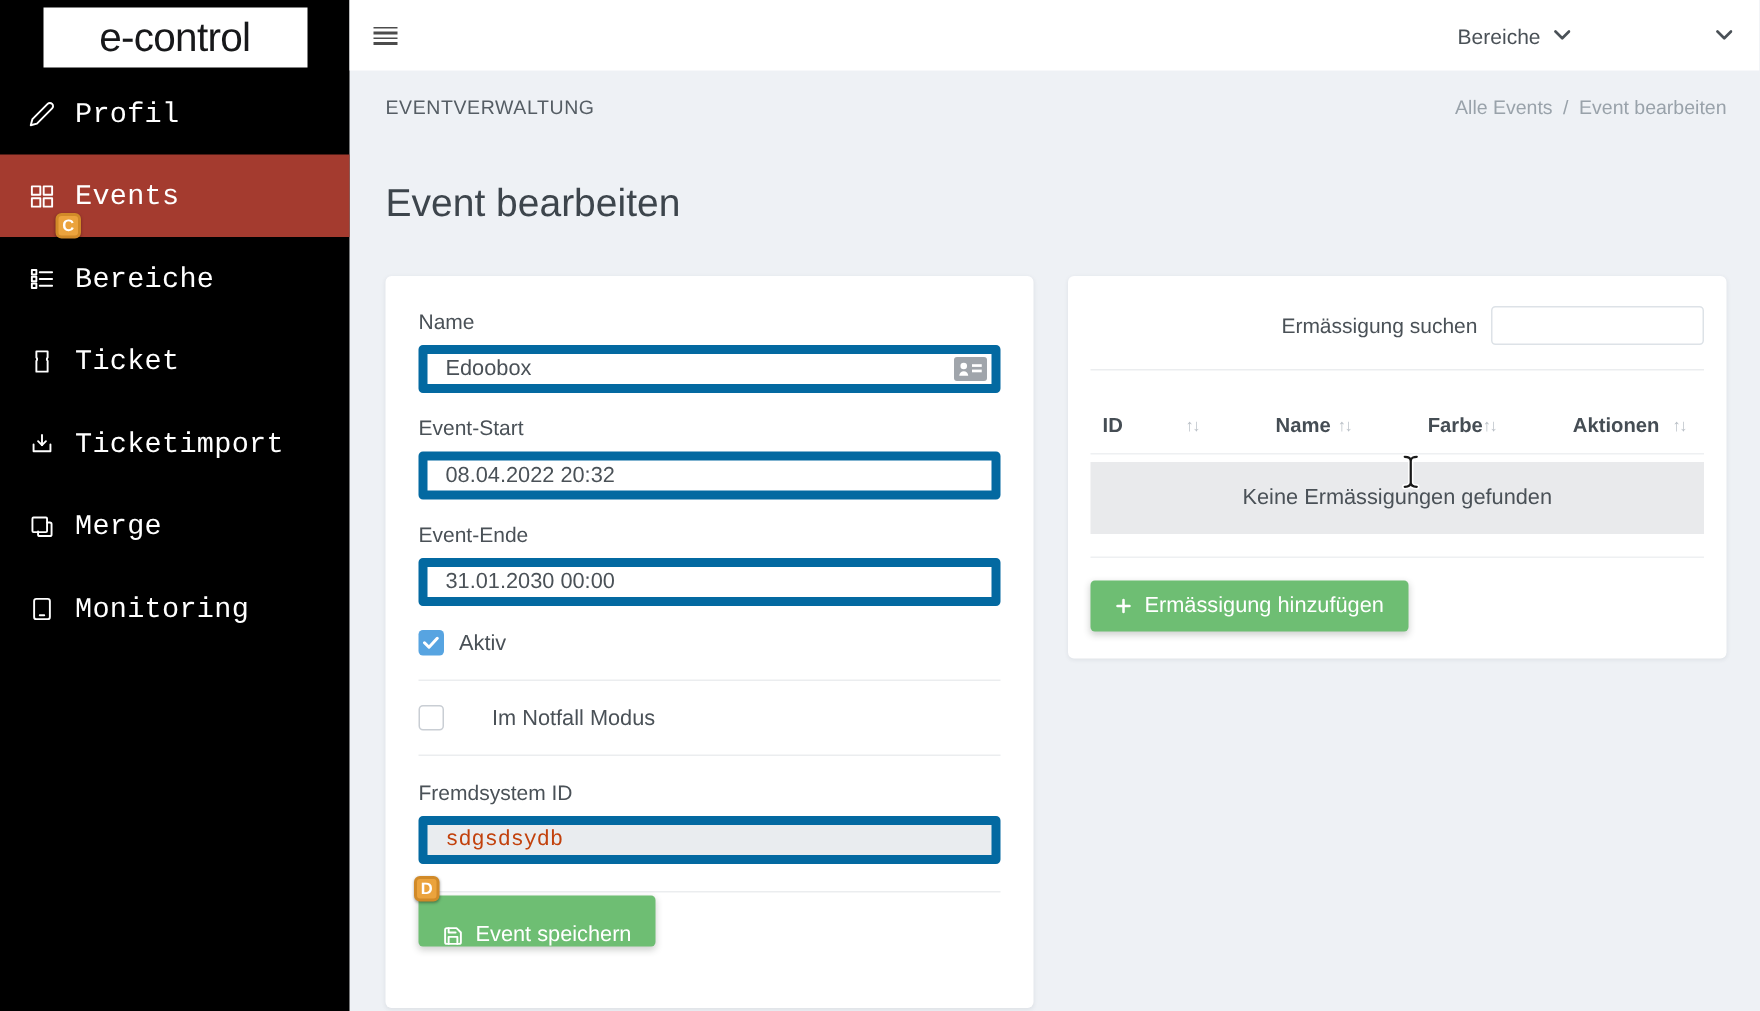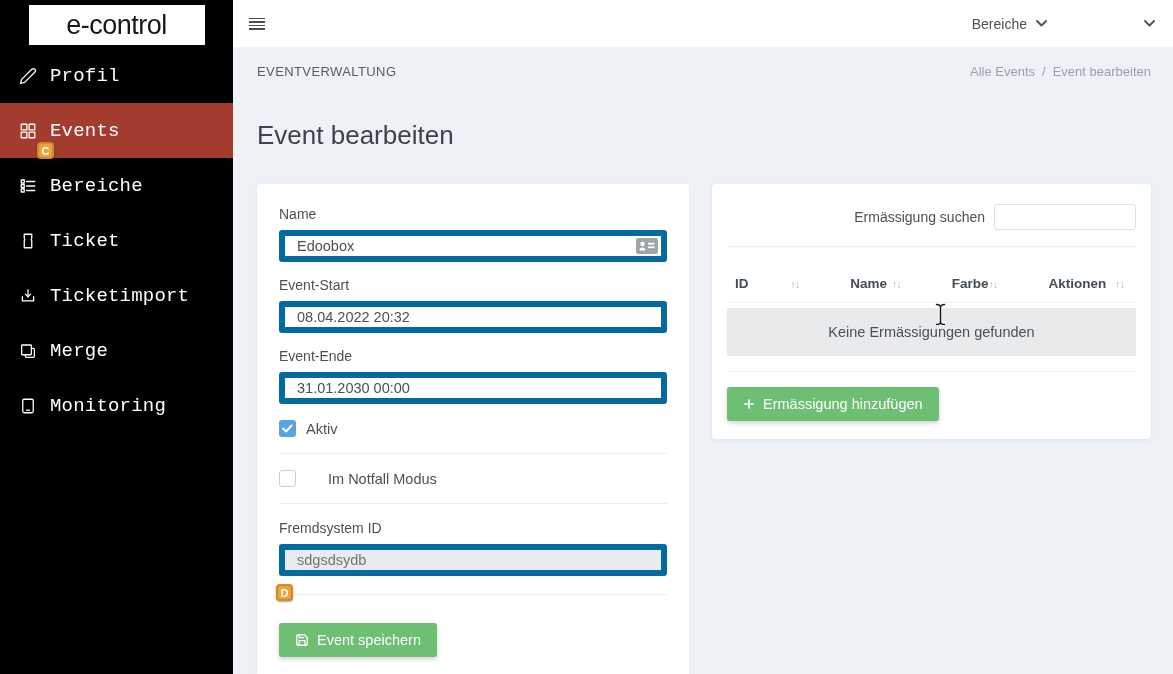--- a/index.html
+++ b/index.html
@@ -45,34 +45,34 @@
   .cards { display:flex; gap:23px; padding:0 22px 0 24px; align-items:flex-start; }
   .card { background:#fff; border-radius:4px; box-shadow:0 1px 3px rgba(40,50,60,.08); }
 
   
   .form-card { width:432px; padding:22px 22px 20px; min-height:488px; }
   .field-label { font-size:14px; color:#4a5157; margin-bottom:8px; }
   .input-wrap { position:relative; margin-bottom:15px; }
   .text-input { width:100%; height:32px; border:6px solid #0369a1; border-radius:3px;
     padding:0 12px; font-size:14.5px; color:#4a5157; background:#fff; outline:none;
     font-family:inherit; }
-  .text-input:disabled, .text-input.disabled { background:#e9ecef; color:#737373; }
+  .text-input:disabled, .text-input.disabled { background:#e9ecef; color:#c2410c;font-family:Liberation Mono, monospace; }
   .autofill-icon { position:absolute; right:9px; top:50%; transform:translateY(-50%); line-height:0; }
   .checkbox-row { display:flex; align-items:center; gap:10px; margin-top:16px; }
   .checkbox { width:17px; height:17px; border-radius:3px; cursor:pointer;
     display:flex; align-items:center; justify-content:center; flex-shrink:0; }
   .checkbox.checked { background:#57a4e1; }
   .checkbox.unchecked { background:#fff; border:1px solid #c9ced4; }
   .checkbox-label { font-size:14.5px; color:#4a5157; }
   hr.divider { border:none; border-top:1px solid #ebedef; margin:16px 0; }
   .btn-green { display:inline-flex; align-items:center; gap:8px; background:#6ebe73; color:#fff;
     font-size:14.5px; border:none; border-radius:3px; padding:0 16px; height:34px;
     box-shadow:0 2px 5px rgba(30,40,30,.22); cursor:pointer; font-family:inherit; }
   .btn-green svg { flex-shrink:0; }
-  .save-btn { margin-top:28px; }
+  .save-btn { margin-top:2px;align-items:flex-end; }
 
   
   .table-card { flex:1; padding:20px 15px 18px; }
   .search-row { display:flex; justify-content:flex-end; align-items:center; gap:9px; }
   .search-label { font-size:14px; color:#4a5157; }
   .search-input { width:142px; height:26px; border:1px solid #dde2e7; border-radius:3px;
     padding:0 8px; font-family:inherit; font-size:13px; outline:none; }
   .search-divider { margin:12px 0 0; }
   .dt-header { display:flex; padding:13px 0 11px; border-bottom:1px solid #eef0f2;gap:31px; }
   .th { display:flex; align-items:center; justify-content:space-between;

